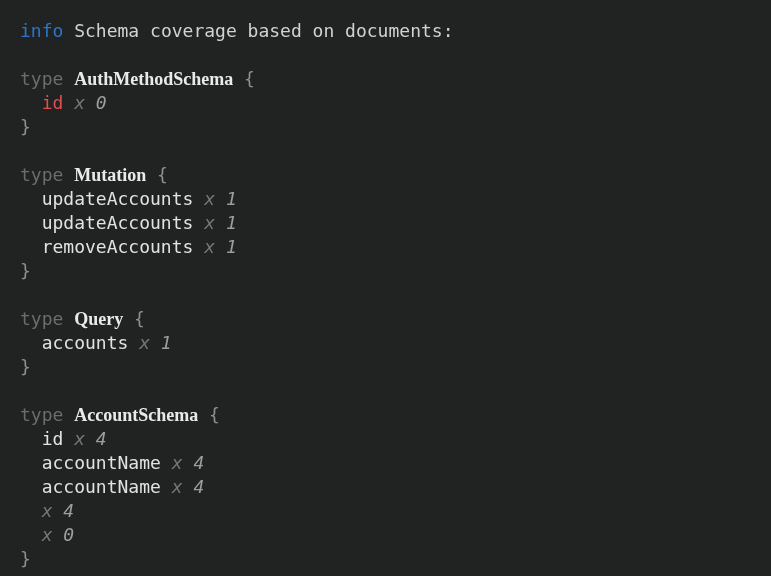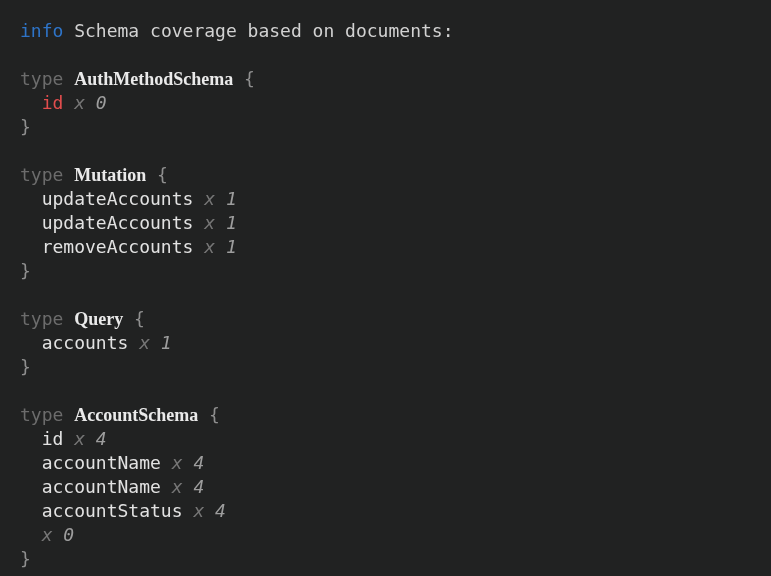--- a/index.html
+++ b/index.html
@@ -71,18 +71,18 @@
         <div class="line"><span class="type-keyword">type</span><span class="type-name">Query</span><span class="brace">{</span></div>
         <div class="line field-line"><span class="indent"></span><span class="field-name">accounts</span><span class="mult">x</span><span class="count">1</span></div>
         <div class="line"><span class="brace">}</span></div>
       </div>
       <div class="blank-line"></div>
       <div class="type-block">
         <div class="line"><span class="type-keyword">type</span><span class="type-name">AccountSchema</span><span class="brace">{</span></div>
         <div class="line field-line"><span class="indent"></span><span class="field-name">id</span><span class="mult">x</span><span class="count">4</span></div>
         <div class="line field-line"><span class="indent"></span><span class="field-name">accountName</span><span class="mult">x</span><span class="count">4</span></div>
         <div class="line field-line"><span class="indent"></span><span class="field-name">accountName</span><span class="mult">x</span><span class="count">4</span></div>
-        <div class="line field-line"><span class="indent"></span><span class="field-name">accountStatus</span><span class="mult">x</span><span class="count">4</span></div>
+        <div class="line field-line"><span class="indent"></span><span class="mult">x</span><span class="count">4</span></div>
         <div class="line field-line"><span class="indent"></span><span class="mult">x</span><span class="count">0</span></div>
         <div class="line"><span class="brace">}</span></div>
       </div>
     </div>
 </div>
 
 </body></html>

